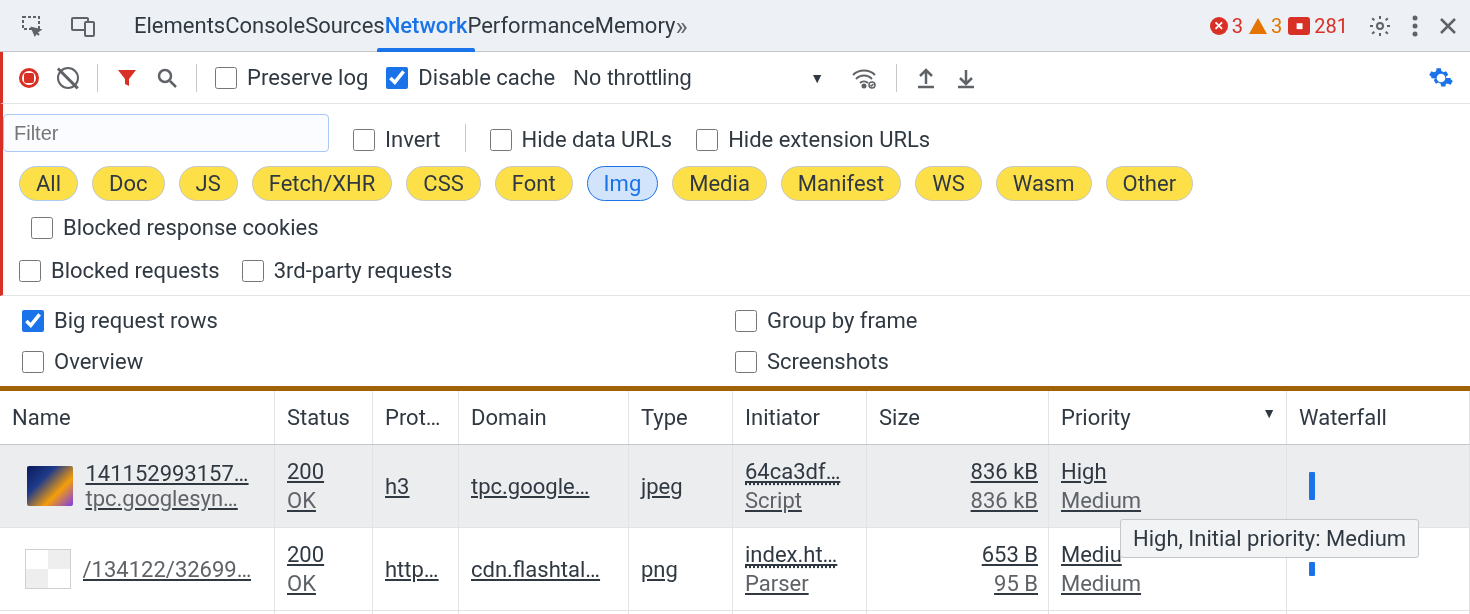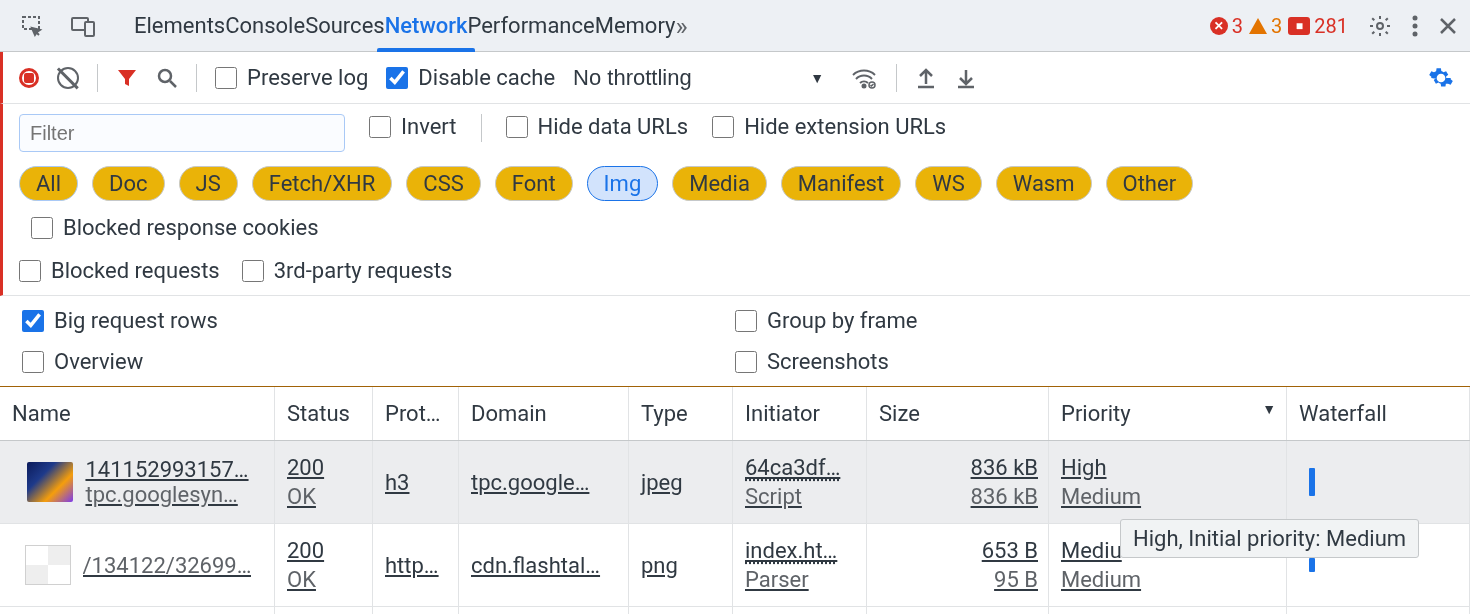--- a/index.html
+++ b/index.html
@@ -63,52 +63,52 @@
   .chk input[type=checkbox] { width:22px; height:22px; accent-color:#1a73e8; cursor:pointer; }
   .throttle-select { border:none; background:transparent; font-size:22px; color:#303942; padding-right:140px; appearance: none;}
   .throttle-wrap { position: relative; display:flex; align-items:center;}
   .throttle-wrap::after { content:"▼"; font-size:14px; color:#303942; position:absolute; right:8px;}
   .wifi-ic { color:#5f6368; }
   .upl, .dwl { color:#5f6368; font-size:24px; }
   .toolbar-right-gear { position:absolute; right:16px; color:#1a73e8;}
 
   
   .filter-row {
-    display:flex; align-items:flex-start; gap:24px; padding: 10px 16px 8px 16px;
+    display:flex; align-items:flex-end; gap:24px; padding: 10px 16px 8px 0;
     border-left: 3px solid #d93025;
   }
   .filter-input {
     border:1px solid #a9c9f6; border-radius:4px; height:38px; width:326px;
     padding:0 10px; font-size:20px; color:#5f6368; background:#fafcff;
   }
   .filter-row .chk { font-size:22px; }
 
   
   .pill-row {
     display:flex; align-items:center; gap:14px; padding: 6px 16px 10px 16px;
     border-left: 3px solid #d93025;
     flex-wrap: wrap;
   }
   .pill {
     border:1px solid #c5c8ca; border-radius:18px; padding:4px 16px; font-size:22px;
-    cursor:pointer; background:#eab308;
+    cursor:pointer; background:#fde047;
   }
   .pill.selected { background:#d2e3fc; border-color:#1a73e8; color:#1a73e8; }
   .pill.all-pill { border-color:#a9c9f6; }
 
   
   .blocked-row {
     display:flex; align-items:center; gap:22px; padding: 8px 16px 12px 16px;
     border-bottom:1px solid #e1e3e5;
     border-left: 3px solid #d93025;
   }
 
   
   .opts-row {
-    display:flex; padding:12px 22px; border-bottom:1px solid #a16207;
+    display:flex; padding:12px 22px; border-bottom:5px solid #a16207;
   }
   .opts-col { flex:1; display:flex; flex-direction:column; gap:16px; }
 
   
   .tbl { display:flex; flex-direction:column; }
   .thead, .trow {
     display:grid;
     grid-template-columns: 275px 98px 86px 170px 104px 134px 182px 238px 1fr;
     align-items:stretch;
   }

